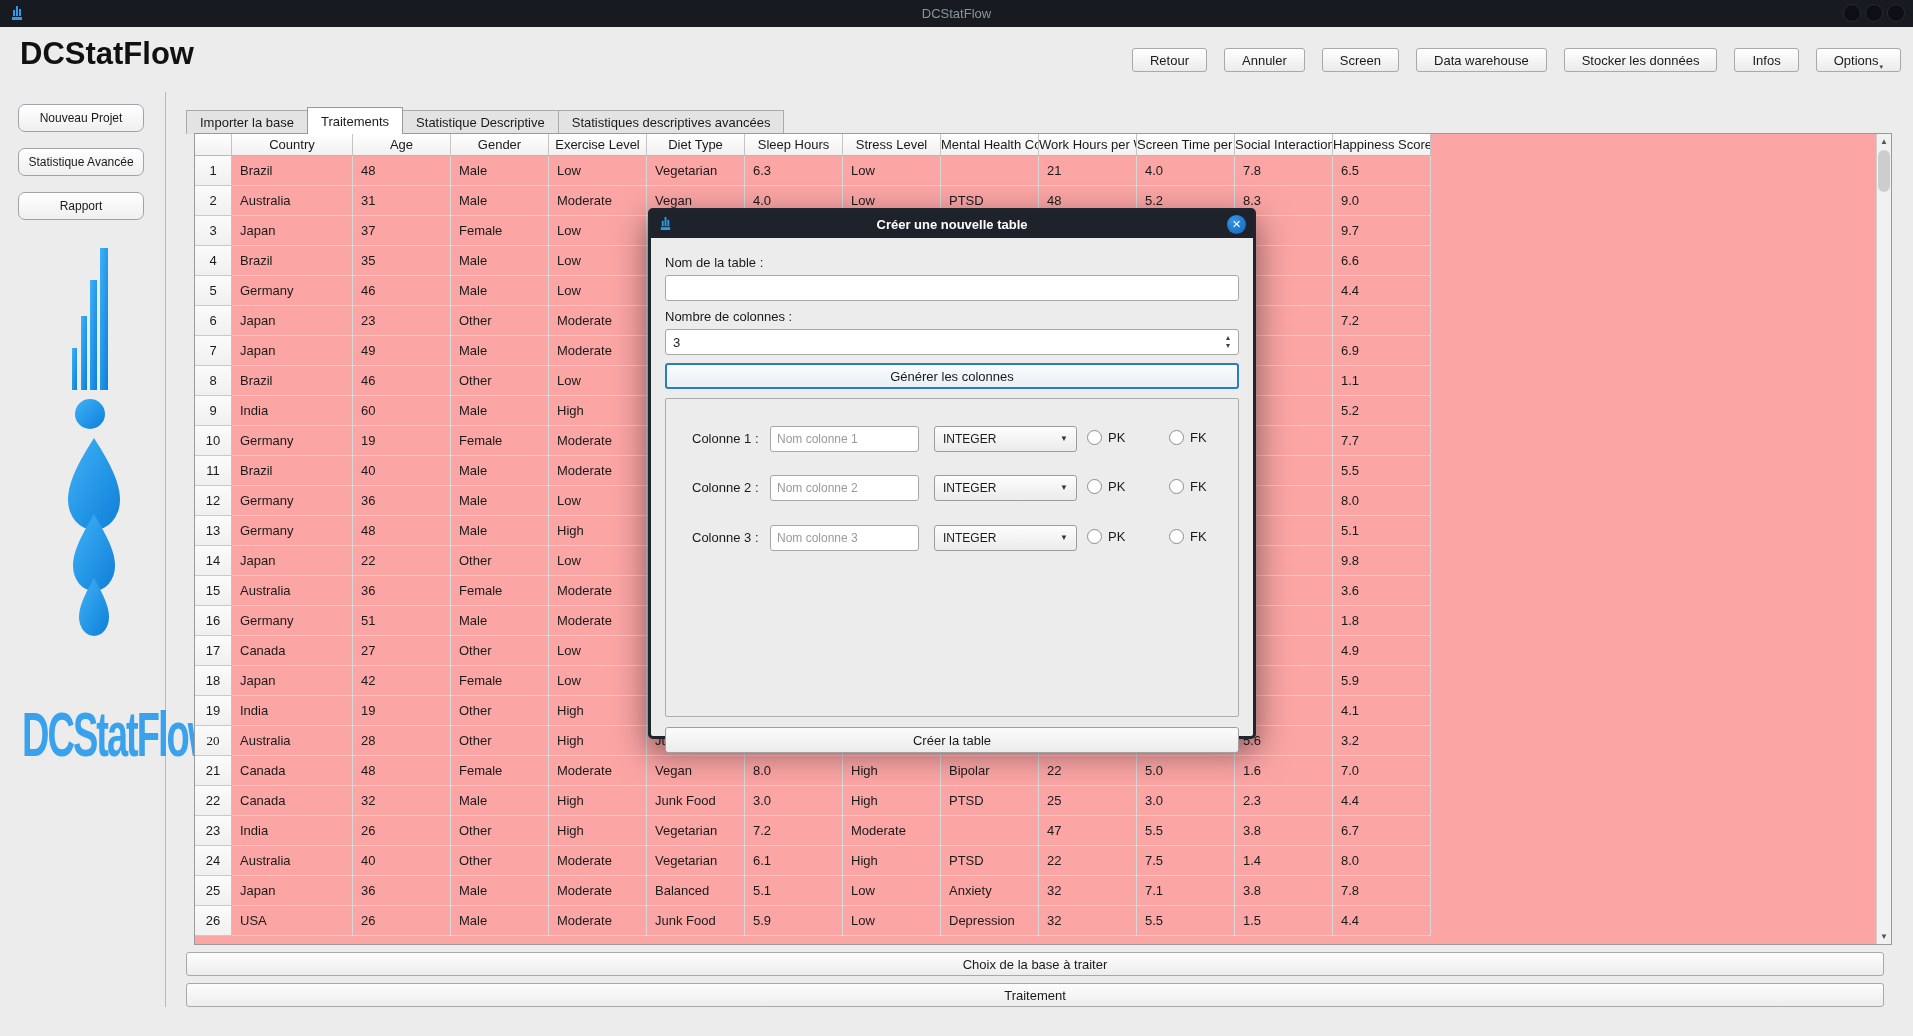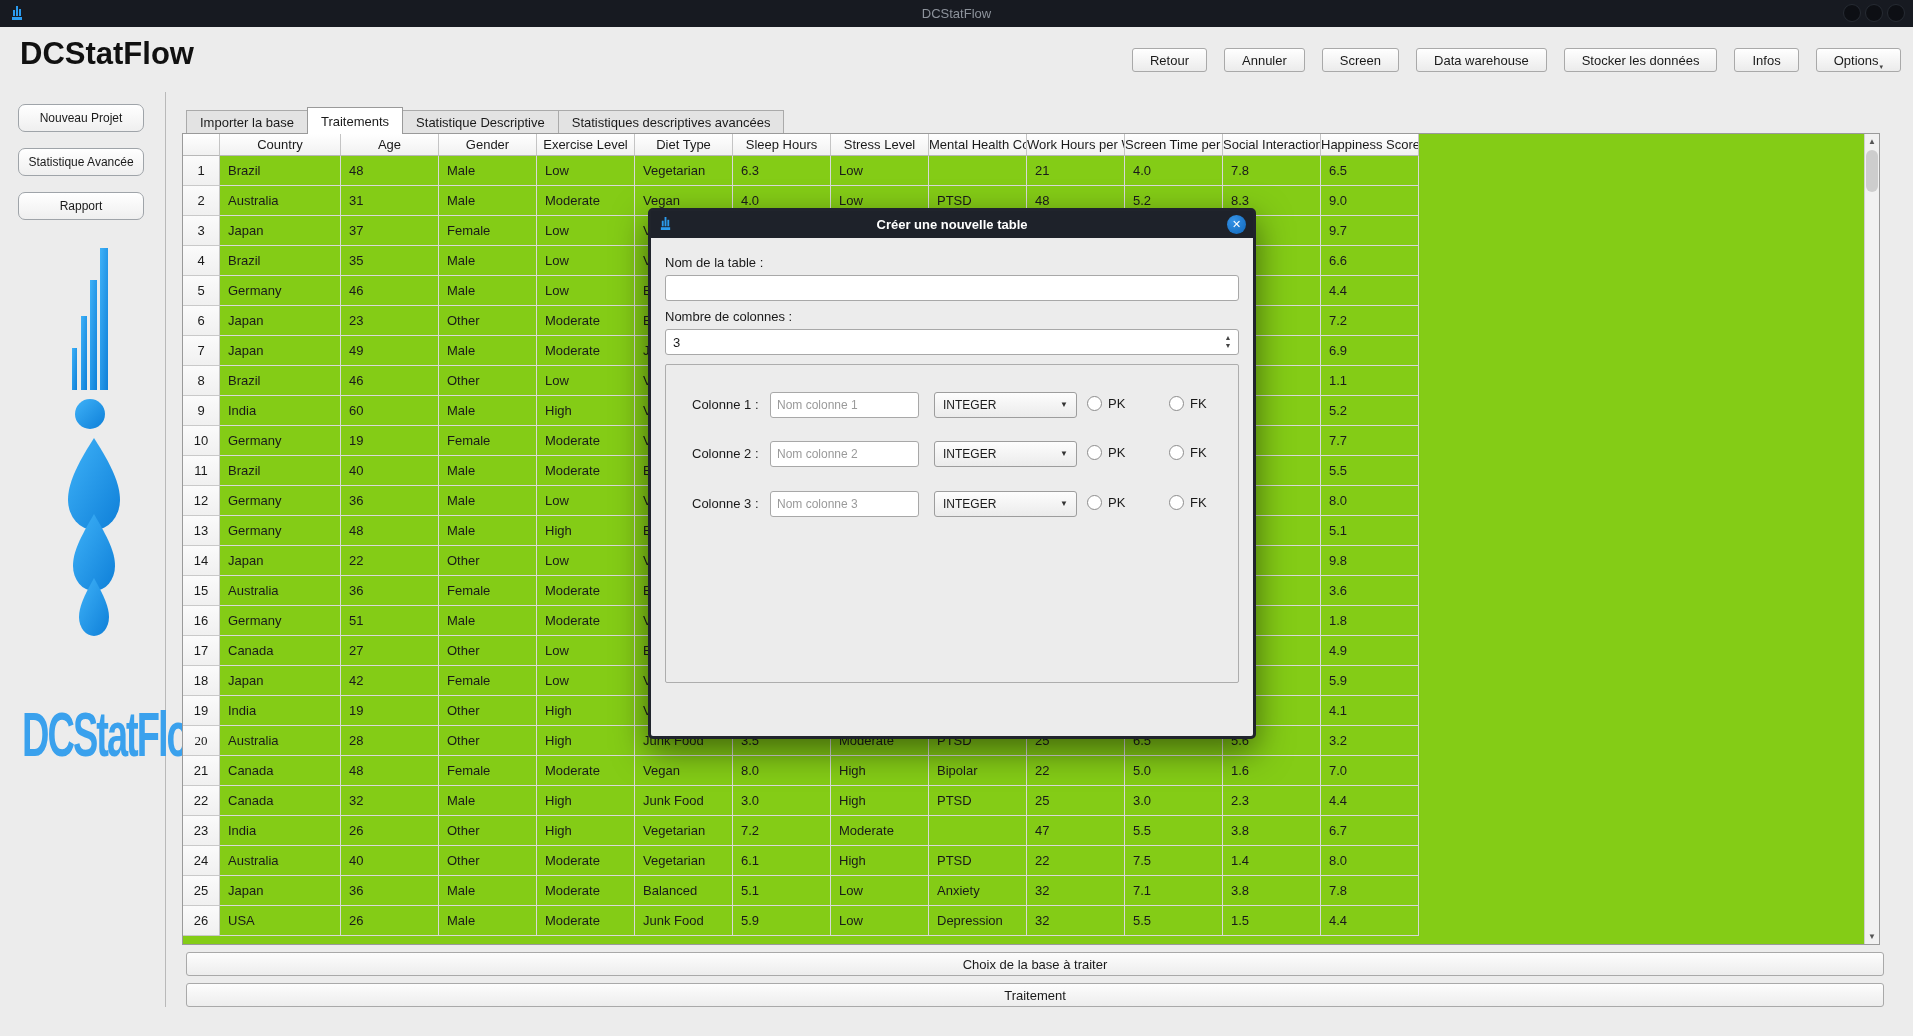--- a/index.html
+++ b/index.html
@@ -28,21 +28,21 @@
   .logo-text { position:absolute; left:22px; top:700px; width:150px; text-align:center; font-size:38px; font-weight:bold;
                color:#2b9bee; transform:scaleY(1.65); transform-origin:top; letter-spacing:-2px; opacity:.92; }
 
   
   .tabs { position:absolute; left:186px; top:107px; display:flex; align-items:flex-end; height:27px; }
   .tab { height:24px; padding:4px 13px 0 13px; font-size:13px; background:#e3e3e3; border:1px solid #aaaaaa;
          border-bottom:none; margin-right:-1px; color:#1a1a1a; }
   .tab.active { height:27px; padding-top:6px; background:#ffffff; position:relative; z-index:5; border-color:#9a9a9a; }
 
   
-  .table-frame { position:absolute; left:182px; top:133px; width:1698px; height:812px; background:#84cc16;
+  .table-frame { position:absolute; left:194px; top:133px; width:1698px; height:812px; background:#fca5a5;
                  border:1px solid #9a9a9a; }
   .grid { position:absolute; left:0; top:0; }
   .grid-row { display:flex; }
   .hcell { height:22px; background:linear-gradient(#ffffff,#f1f1f1); border-right:1px solid #c4c4c4; border-bottom:1px solid #b8b8b8;
            font-size:13px; line-height:21px; text-align:center; white-space:nowrap; overflow:hidden; color:#1a1a1a; flex:none; }
   .ncell { height:30px; background:linear-gradient(#fbfbfb,#f0f0f0); border-right:1px solid #c4c4c4; border-bottom:1px solid #c9c9c9;
            font-size:13px; line-height:29px; text-align:center; flex:none; }
   .cell  { height:30px; background:transparent; border-right:1px solid #d8d8d8; border-bottom:1px solid #d8d8d8;
            font-size:13px; line-height:29px; padding-left:8px; white-space:nowrap; overflow:hidden; flex:none; }
 
@@ -582,20 +582,21 @@
   </div>
   <div class="dlg-body">
     <div class="dlg-label">Nom de la table :</div>
     <input class="dlg-input" value="" style="">
     <div class="dlg-label">Nombre de colonnes :</div>
     <div class="spin">
       <span class="spin-val">3</span>
       <span class="spin-up">▲</span>
       <span class="spin-down">▼</span>
     </div>
+    <button class="gen-btn">Générer les colonnes</button>
     <div class="groupbox" id="dlg-cols">
         <div class="col-row" style="top:27px;">
           <span class="col-label">Colonne 1 :</span>
           <input class="col-input" placeholder="Nom colonne 1" style="">
           <div class="col-select">INTEGER<span class="sel-arrow">▼</span></div>
           <span class="radio-wrap pk">
             <span class="radio"></span>
             <span class="radio-label">PK</span>
           </span>
           <span class="radio-wrap fk">
@@ -623,14 +624,15 @@
           <span class="radio-wrap pk">
             <span class="radio"></span>
             <span class="radio-label">PK</span>
           </span>
           <span class="radio-wrap fk">
             <span class="radio"></span>
             <span class="radio-label">FK</span>
           </span>
         </div>
       </div>
+    <button class="create-btn">Créer la table</button>
   </div>
 </div>
 
 </body></html>

